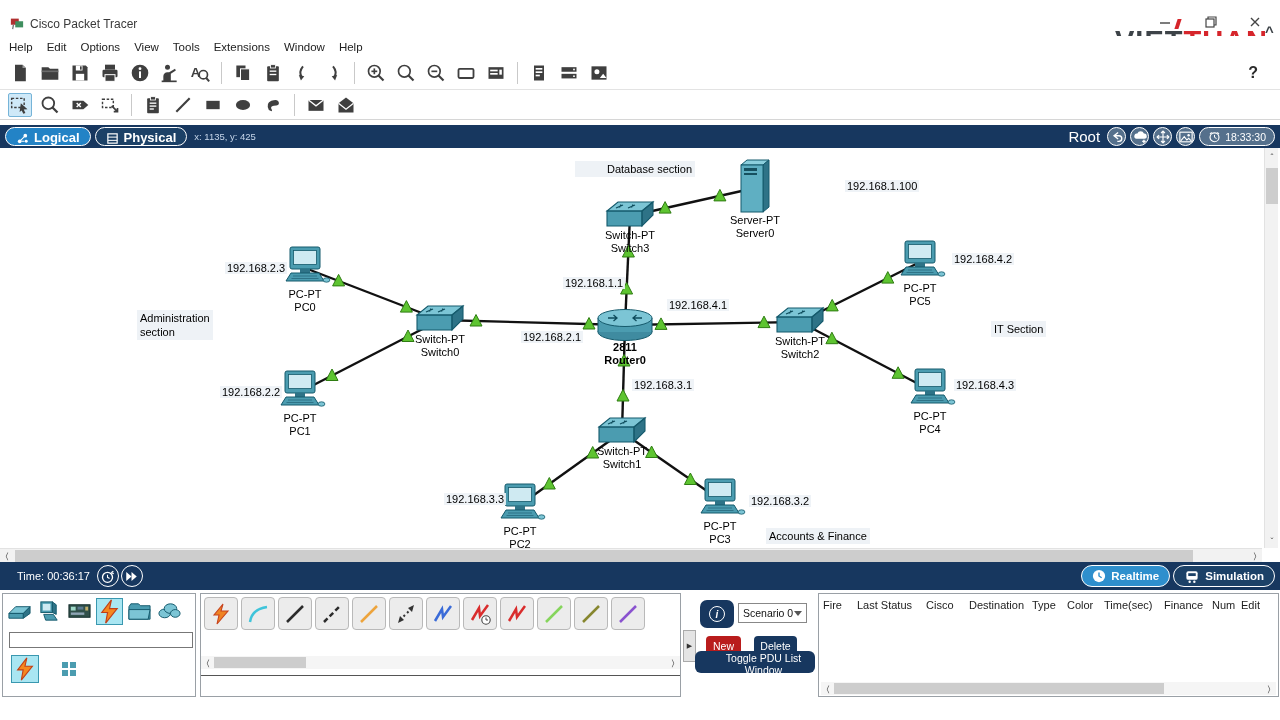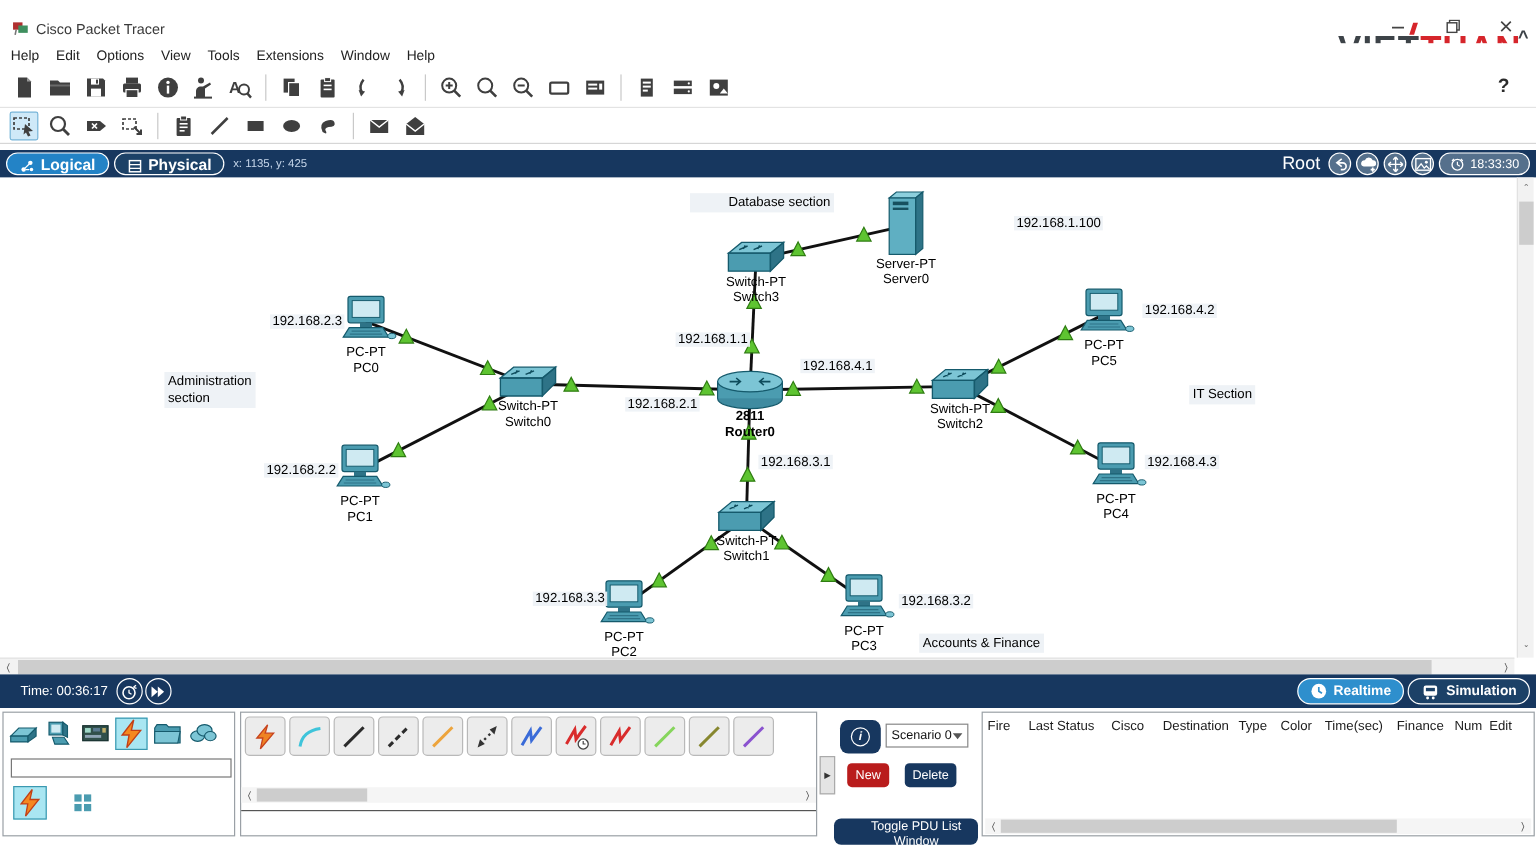--- a/index.html
+++ b/index.html
@@ -85,21 +85,21 @@
   #conn-label{position:absolute;left:0;top:85px;width:479px;text-align:center;font-size:11px;color:#111;}
 
   #expand-strip{left:683px;top:40px;width:13px;height:32px;background:#e4e4e4;border:1px solid #aaa;display:flex;align-items:center;justify-content:center;font-size:7px;color:#333;box-sizing:border-box;position:absolute;padding:0;}
 
   #info-btn{position:absolute;left:700px;top:10px;width:34px;height:28px;background:#17375f;border-radius:7px;display:flex;align-items:center;justify-content:center;}
   #info-btn span{width:14px;height:14px;border:1.5px solid #fff;border-radius:50%;color:#fff;font-size:10px;font-style:italic;font-weight:bold;display:flex;align-items:center;justify-content:center;}
   #scenario-dd{position:absolute;left:738px;top:13px;width:69px;height:20px;border:1px solid #888;background:#fff;font-size:10.5px;display:flex;align-items:center;justify-content:space-between;padding:0 4px;box-sizing:border-box;color:#111;}
   .dd-chevron{width:0;height:0;border-left:4px solid transparent;border-right:4px solid transparent;border-top:5px solid #555;}
   #new-btn{position:absolute;left:706px;top:46px;width:35px;height:20px;background:#b91c1c;color:#fff;border-radius:4px;font-size:10.5px;}
   #delete-btn{position:absolute;left:754px;top:46px;width:43px;height:20px;background:#17375f;color:#fff;border-radius:4px;font-size:10.5px;}
-  #toggle-btn{position:absolute;left:695px;top:92px;width:120px;height:22px;background:#17375f;color:#fff;border-radius:6px;font-size:10.5px;padding-left:23px;}
+  #toggle-btn{position:absolute;left:695px;top:61px;width:120px;height:22px;background:#17375f;color:#fff;border-radius:6px;font-size:10.5px;padding-left:23px;}
 
   #pdu-box{left:818px;top:3px;width:461px;height:104px;}
   .pdu-col{position:absolute;top:5px;font-size:11px;color:#1c1c1c;white-space:nowrap;}
   #pdu-scroll{position:absolute;left:2px;top:88px;width:455px;height:13px;background:#f5f5f5;}
   #pdu-thumb{position:absolute;left:13px;top:1px;width:330px;height:11px;background:#cdcdcd;}
 </style>
 </head>
 <body>
 
 <div id="titlebar" class="abs">

